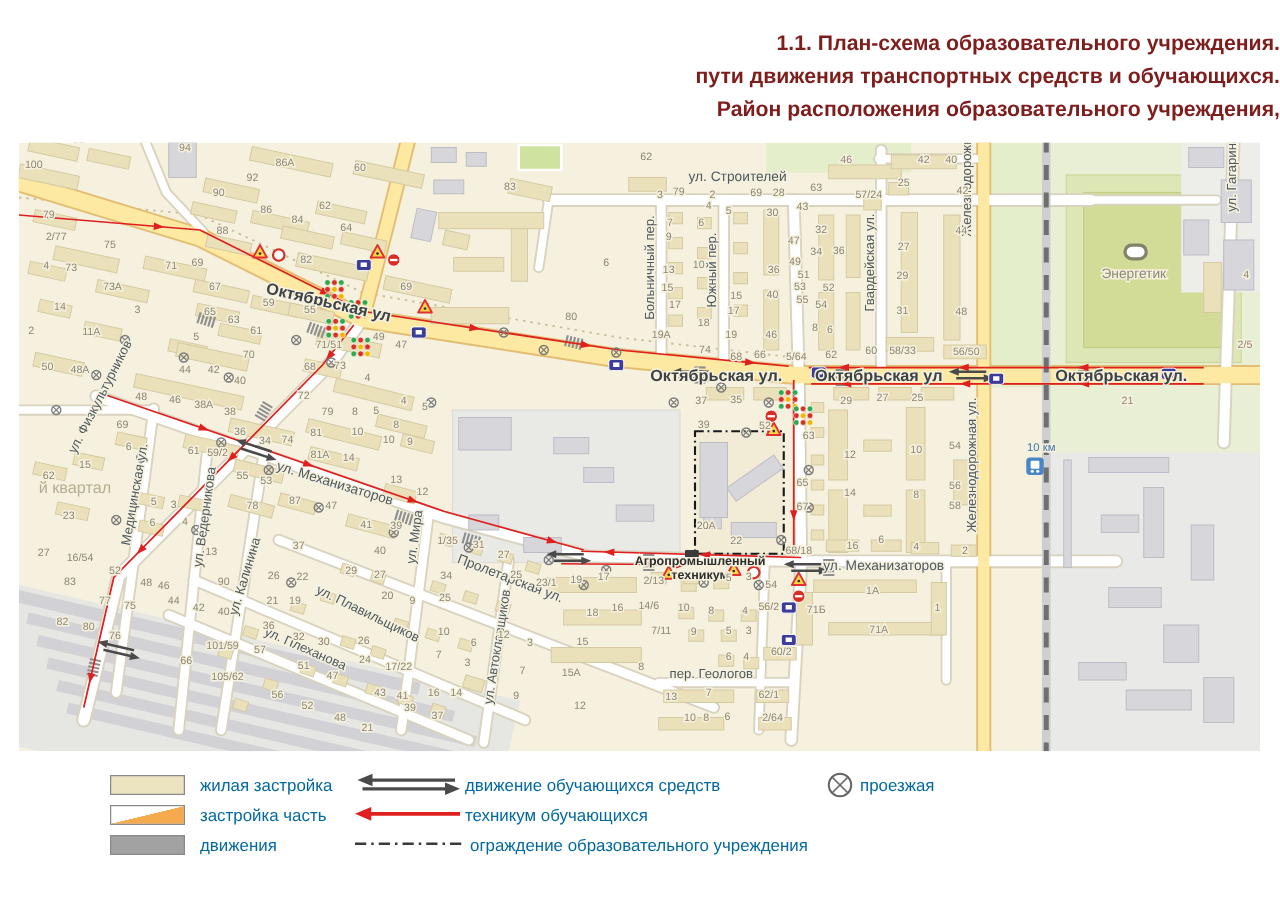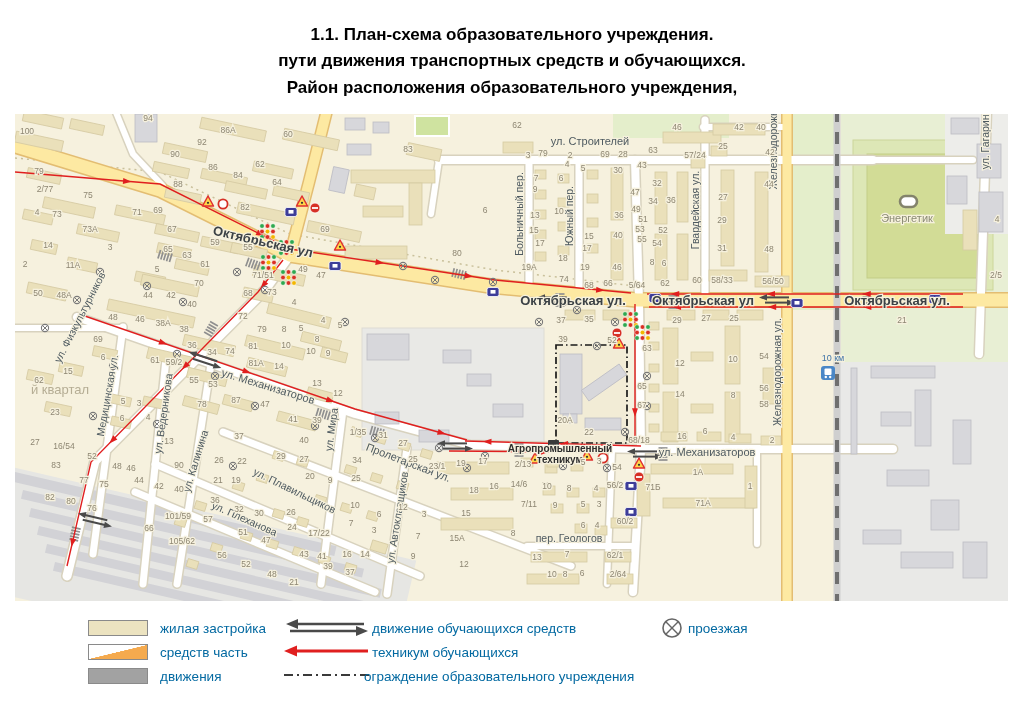--- a/index.html
+++ b/index.html
@@ -1,19 +1,19 @@
 <!DOCTYPE html>
 <html><head>
 <meta charset="utf-8">
 <style>
   html,body{margin:0;padding:0;background:#fff;}
   .page{position:relative;width:1024px;height:723px;background:#ffffff;overflow:hidden;
         font-family:"Liberation Sans",sans-serif;}
-  .title{position:absolute;top:22px;left:0;right:0;text-align:center;font-weight:bold;
-         font-size:17px;line-height:1.55;color:#000000;}
+  .title{position:absolute;top:22px;left:0;right:0;text-align:right;font-weight:bold;
+         font-size:17px;line-height:1.55;color:#7f1d1d;}
   .map-wrap{position:absolute;left:15px;top:114px;width:993px;height:487px;overflow:hidden;}
   #map-svg{display:block;}
   #map-svg text{font-family:"Liberation Sans",sans-serif;}
   .legend{position:absolute;left:0;top:608px;width:1024px;height:110px;}
   .lg-label{position:absolute;font-size:13.5px;color:#0369a1;white-space:nowrap;}
   .sw{position:absolute;left:88px;width:60px;height:16px;border:1px solid #8a8a8a;box-sizing:border-box;}
   .sw-res{background:#ece3c0;}
   .sw-road{background:linear-gradient(to top left,#f5aa4e 49.5%,#ffffff 50.5%);}
   .sw-side{background:#a2a2a2;border-color:#8a8a8a;}
   .lg-sym{position:absolute;left:282px;width:90px;}
@@ -1069,42 +1069,42 @@
           <text x="398" y="445" font-size="8.5" fill="#8d8672" text-anchor="middle" font-weight="normal" paint-order="stroke" stroke="#f6f1de" stroke-width="2.4">9</text>
           <text x="449" y="453" font-size="8.5" fill="#8d8672" text-anchor="middle" font-weight="normal" paint-order="stroke" stroke="#f6f1de" stroke-width="2.4">12</text>
         </g>
       </svg>
   </div>
 
   <div class="legend">
     <div class="sw sw-res" style="top:12px"></div>
     <div class="lg-label" style="left:160px;top:13px">жилая застройка</div>
     <div class="sw sw-road" style="top:36px"></div>
-    <div class="lg-label" style="left:160px;top:37px">средств часть</div>
+    <div class="lg-label" style="left:160px;top:37px">застройка часть</div>
     <div class="sw sw-side" style="top:60px"></div>
     <div class="lg-label" style="left:160px;top:61px">движения</div>
 
     <svg class="lg-sym" style="top:10px" width="90" height="20">
       <line x1="14" y1="6" x2="82" y2="6" stroke="#4a4a4a" stroke-width="2.6"></line>
       <path d="M4,6 L16,1 L16,11 Z" fill="#4a4a4a"></path>
       <line x1="8" y1="13" x2="76" y2="13" stroke="#4a4a4a" stroke-width="2.6"></line>
       <path d="M86,13 L74,8 L74,18 Z" fill="#4a4a4a"></path>
     </svg>
     <div class="lg-label" style="left:372px;top:13px">движение обучающихся средств</div>
 
     <svg class="lg-sym" style="top:36px" width="90" height="14">
       <line x1="12" y1="7" x2="86" y2="7" stroke="#e01f1f" stroke-width="3"></line>
       <path d="M2,7 L15,1.5 L15,12.5 Z" fill="#e01f1f"></path>
     </svg>
     <div class="lg-label" style="left:372px;top:37px">техникум обучающихся</div>
 
     <svg class="lg-sym" style="top:62px" width="90" height="10">
       <line x1="2" y1="5" x2="88" y2="5" stroke="#3a3a3a" stroke-width="2" stroke-dasharray="9 4 2 4"></line>
     </svg>
-    <div class="lg-label" style="left:364px;top:61px">ограждение образовательного учреждения</div>
+    <div class="lg-label" style="left:376px;top:61px">ограждение образовательного учреждения</div>
 
     <svg style="position:absolute;left:660px;top:8px" width="24" height="24">
       <circle cx="12" cy="12" r="9" fill="none" stroke="#666" stroke-width="1.6"></circle>
       <line x1="5.6" y1="5.6" x2="18.4" y2="18.4" stroke="#666" stroke-width="1.4"></line>
       <line x1="18.4" y1="5.6" x2="5.6" y2="18.4" stroke="#666" stroke-width="1.4"></line>
     </svg>
     <div class="lg-label" style="left:688px;top:13px">проезжая</div>
   </div>
 
 </div>

